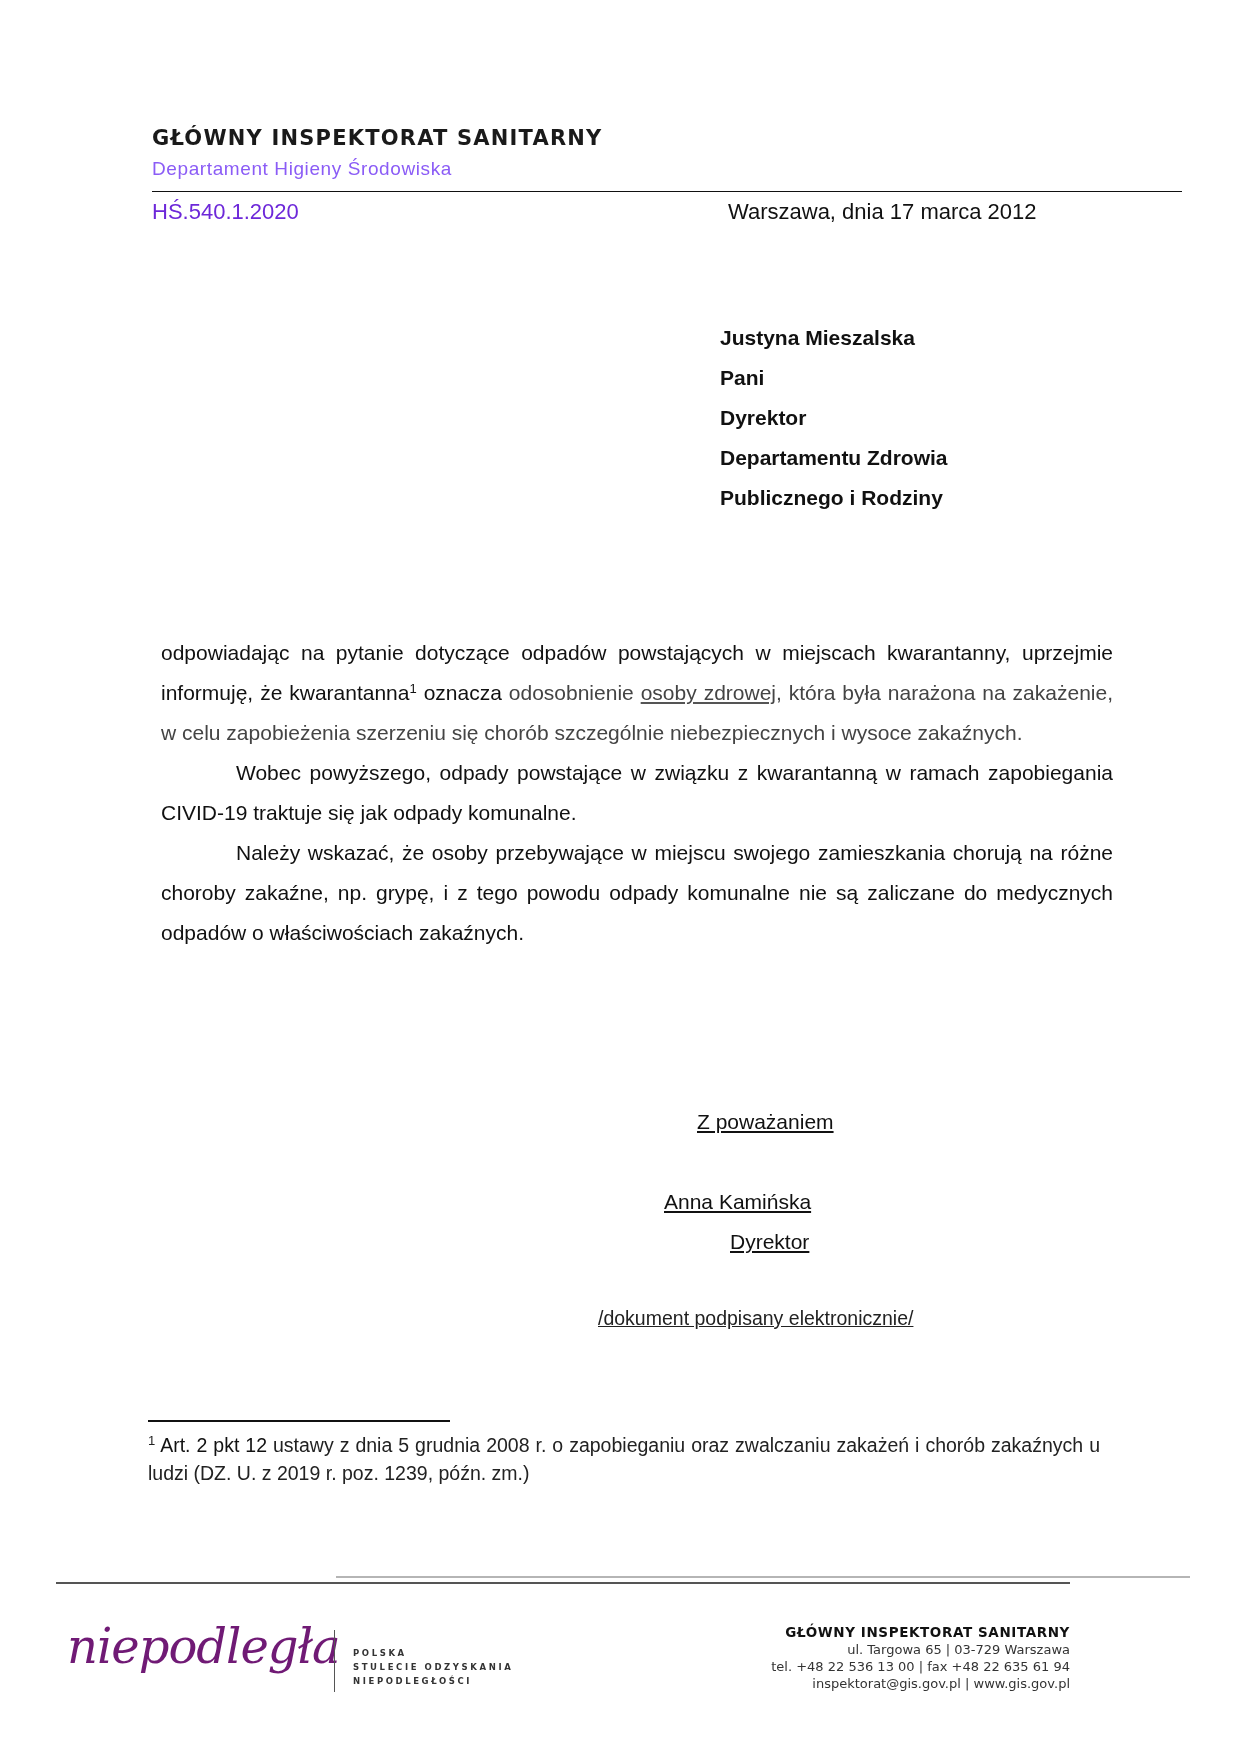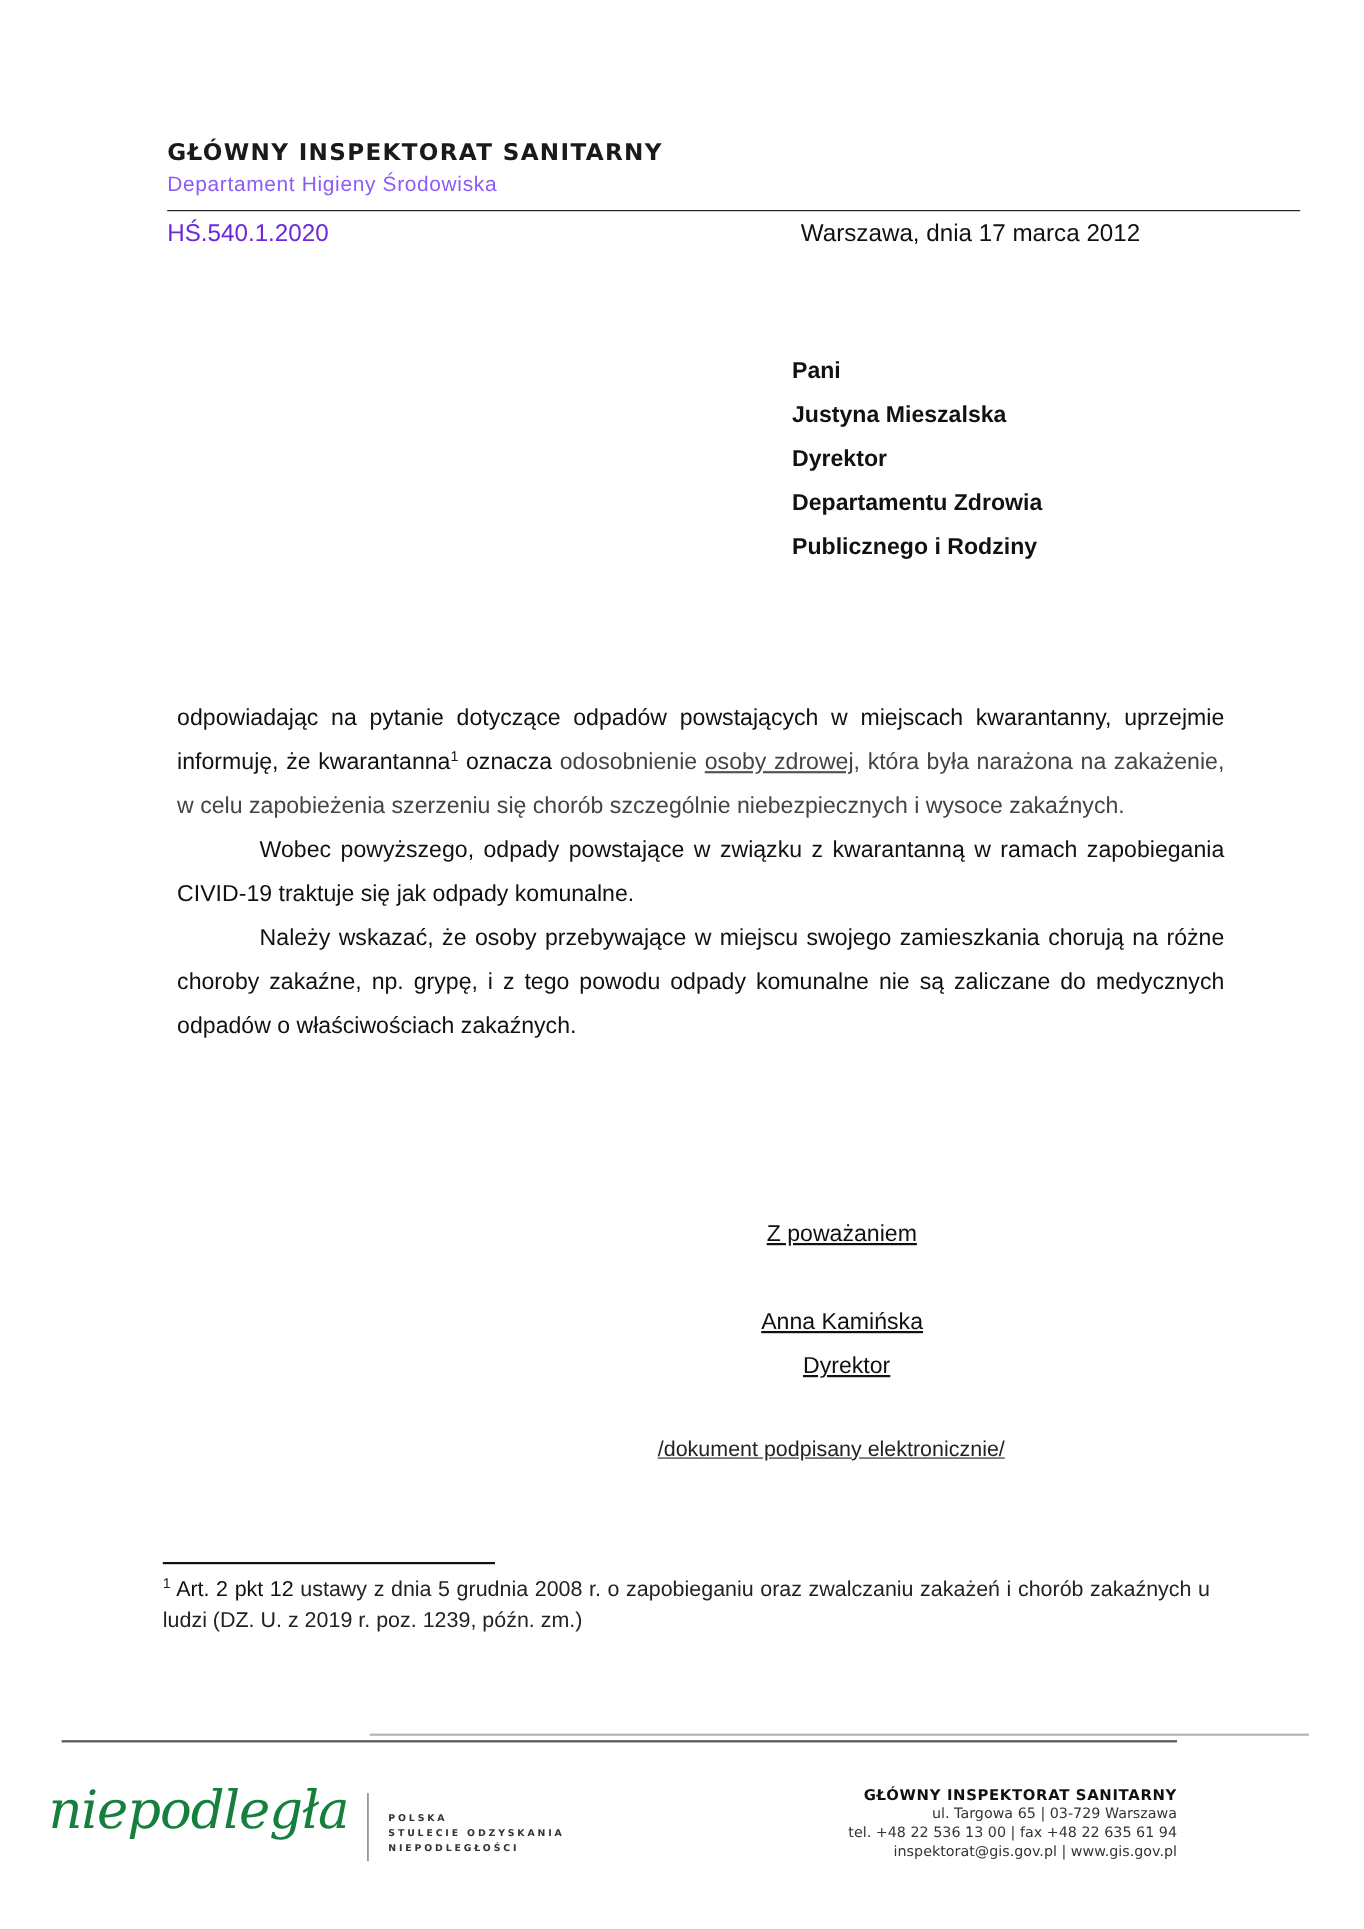--- a/index.html
+++ b/index.html
@@ -20,55 +20,55 @@
   .indent { text-indent:75px; }
   .quote { color:#444; }
   .quote u { text-decoration-color:#555; }
   sup { font-size:13px; line-height:0; vertical-align:7px; }
   .closing { font-size:21px; color:#111; white-space:nowrap;text-decoration:underline; }
   .fn-rule { left:148px; top:1420px; width:302px; border-top:2px solid #111; }
   .footnote { left:148px; top:1431px; width:952px; font-size:19.5px; line-height:28px; color:#222; text-align:justify; }
   .footnote b { font-weight:normal; color:#111; }
   .ft-rule-light { left:336px; top:1576px; width:854px; border-top:2px solid #b5b5b5; }
   .ft-rule-dark { left:56px; top:1582px; width:1014px; border-top:2px solid #555; }
-  .logo-script { left:44px; top:1618px; font-family:"DejaVu Serif", serif; font-style:italic;
-                 font-size:48px; color:#15803d; letter-spacing:-1px; white-space:nowrap; }
+  .logo-script { left:67px; top:1618px; font-family:"DejaVu Serif", serif; font-style:italic;
+                 font-size:48px; color:#701a75; letter-spacing:-1px; white-space:nowrap; }
   .logo-sep { left:334px; top:1630px; width:0; height:62px; border-left:1.5px solid #555; }
   .logo-text { left:353px; top:1646px; font-family:"DejaVu Sans", sans-serif; font-weight:bold;
                font-size:8.5px; letter-spacing:2.6px; line-height:14px; color:#333; white-space:nowrap; }
   .contact { right:170px; top:1624px; text-align:right; font-family:"DejaVu Sans", sans-serif;
              font-size:13px; line-height:17px; color:#333; white-space:nowrap; }
   .contact .org { font-weight:bold; font-size:13.5px; letter-spacing:0.6px; color:#111; }
 </style>
 </head>
 <body>
 
 <div class="abs hdr-title">GŁÓWNY INSPEKTORAT SANITARNY</div>
 <div class="abs hdr-sub">Departament Higieny Środowiska</div>
 <div class="abs hdr-rule"></div>
 
 <div class="abs ref">HŚ.540.1.2020</div>
 <div class="abs date">Warszawa, dnia 17 marca 2012</div>
 
 <div class="abs recipient">
+  <div>Justyna Mieszalska</div>
   <div>Pani</div>
-  <div>Justyna Mieszalska</div>
   <div>Dyrektor</div>
   <div>Departamentu Zdrowia</div>
   <div>Publicznego i Rodziny</div>
 </div>
 
 <div class="abs body">
   <p><span>odpowiadając na pytanie dotyczące odpadów powstających w miejscach kwarantanny, uprzejmie informuję, że kwarantanna</span><sup>1</sup><span> oznacza </span><span class="quote"><span>odosobnienie </span><u>osoby zdrowej</u><span>, która była narażona na zakażenie, w celu zapobieżenia szerzeniu się chorób szczególnie niebezpiecznych i wysoce zakaźnych.</span></span></p>
   <p class="indent">Wobec powyższego, odpady powstające w związku z kwarantanną w ramach zapobiegania CIVID-19 traktuje się jak odpady komunalne.</p>
   <p class="indent">Należy wskazać, że osoby przebywające w miejscu swojego zamieszkania chorują na różne choroby zakaźne, np. grypę, i z tego powodu odpady komunalne nie są zaliczane do medycznych odpadów o właściwościach zakaźnych.</p>
 </div>
 
 <div class="abs closing" style="left:697px; top:1110px;">Z poważaniem</div>
-<div class="abs closing" style="left:692px; top:1190px;">Anna Kamińska</div>
+<div class="abs closing" style="left:664px; top:1190px;">Anna Kamińska</div>
 <div class="abs closing" style="left:730px; top:1230px;">Dyrektor</div>
 <div class="abs closing" style="left:598px; top:1307px; font-size:19.5px; color:#222;">/dokument podpisany elektronicznie/</div>
 
 <div class="abs fn-rule"></div>
 <div class="abs footnote"><sup>1</sup><b> Art. 2 pkt 12</b><span> ustawy z dnia 5 grudnia 2008 r. o zapobieganiu oraz zwalczaniu zakażeń i chorób zakaźnych u ludzi (DZ. U. z 2019 r. poz. 1239,  późn. zm.)</span></div>
 
 <div class="abs ft-rule-light"></div>
 <div class="abs ft-rule-dark"></div>
 
 <div class="abs logo-script">niepodległa</div>

